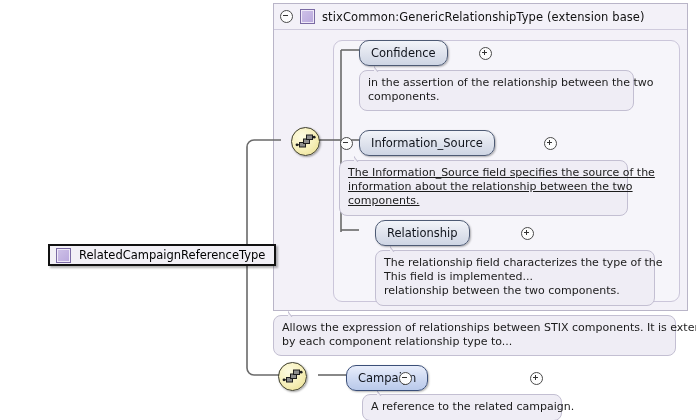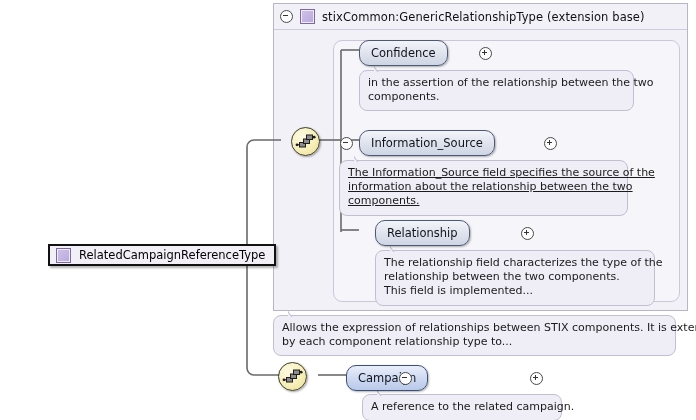--- a/index.html
+++ b/index.html
@@ -228,22 +228,22 @@
   </div>
 
   
   <div class="pill" style="left:375px;top:220px;">
     <span>Relationship</span>
   </div>
   <span class="tog plus abs" style="left:449px;top:225px;z-index:7;"></span>
   <div class="doc" style="left:359px;top:250px;width:280px;margin-left:16px;">
     <div class="notch"></div>
     <div class="ln">The relationship field characterizes the type of the</div>
+    <div class="ln">This field is implemented...</div>
     <div class="ln">relationship between the two components.</div>
-    <div class="ln">This field is implemented...</div>
   </div>
 
   
   <div class="doc" style="left:273px;top:315px;width:403px;">
     <div class="notch"></div>
     <div class="ln">Allows the expression of relationships between STIX components. It is extended</div>
     <div class="ln">by each component relationship type to...</div>
   </div>
 
   

